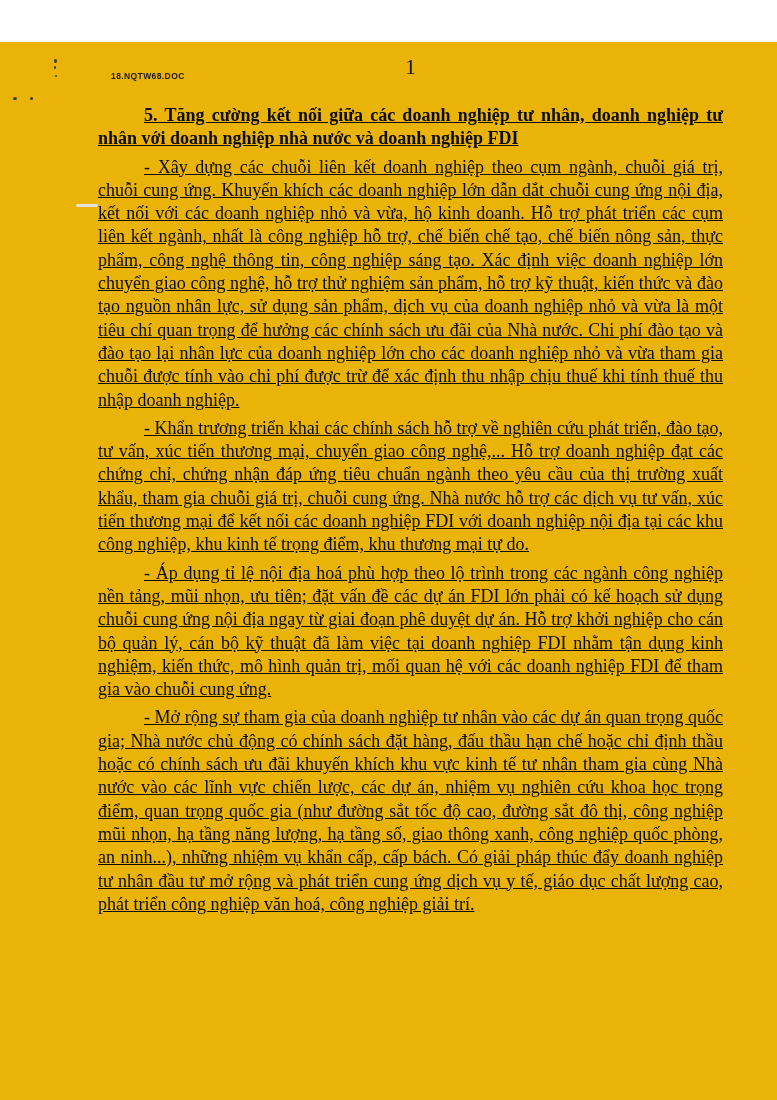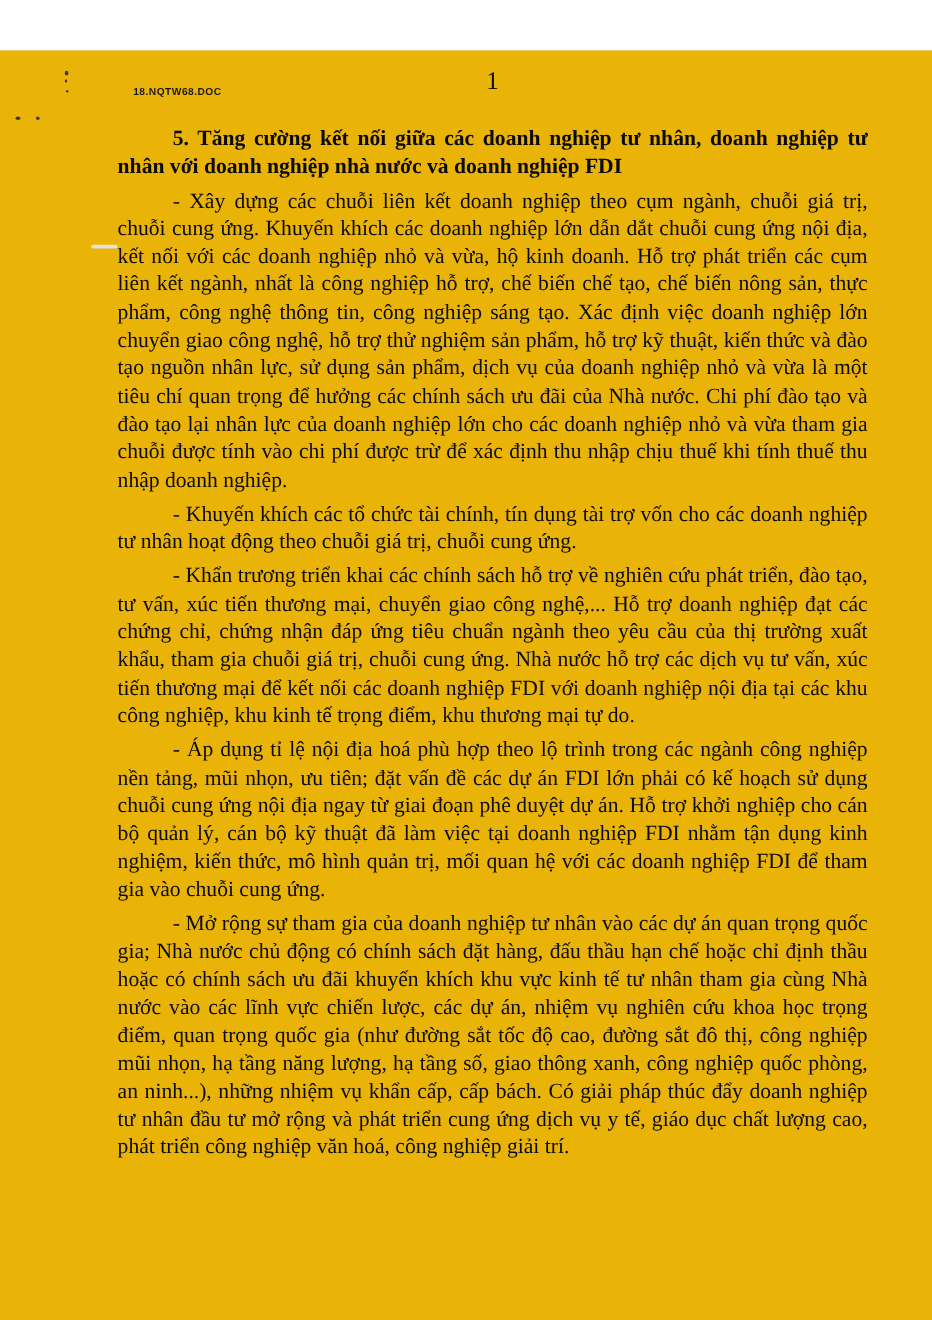--- a/index.html
+++ b/index.html
@@ -37,20 +37,21 @@
     color: #111;
   }
   .text-block {
     position: absolute;
     left: 98px;
     top: 62px;
     width: 625px;
     font-size: 18px;
     line-height: 23.3px;
     text-align: justify;
+    text-decoration: underline;
   }
   .text-block p {
     margin: 0 0 5px 0;
     text-indent: 46px;
   }
   .heading {
     font-weight: bold;
   }
   
   .speck {
@@ -82,19 +83,18 @@
   <div class="speck sp-dot-left"></div>
   <div class="speck sp-dot-right"></div>
   <div class="smudge"></div>
 
   <div class="doc-label">18.NQTW68.DOC</div>
   <div class="page-number">1</div>
 
   <div class="text-block">
     <p class="heading">5. Tăng cường kết nối giữa các doanh nghiệp tư nhân, doanh nghiệp tư nhân với doanh nghiệp nhà nước và doanh nghiệp FDI</p>
     <p>- Xây dựng các chuỗi liên kết doanh nghiệp theo cụm ngành, chuỗi giá trị, chuỗi cung ứng. Khuyến khích các doanh nghiệp lớn dẫn dắt chuỗi cung ứng nội địa, kết nối với các doanh nghiệp nhỏ và vừa, hộ kinh doanh. Hỗ trợ phát triển các cụm liên kết ngành, nhất là công nghiệp hỗ trợ, chế biến chế tạo, chế biến nông sản, thực phẩm, công nghệ thông tin, công nghiệp sáng tạo. Xác định việc doanh nghiệp lớn chuyển giao công nghệ, hỗ trợ thử nghiệm sản phẩm, hỗ trợ kỹ thuật, kiến thức và đào tạo nguồn nhân lực, sử dụng sản phẩm, dịch vụ của doanh nghiệp nhỏ và vừa là một tiêu chí quan trọng để hưởng các chính sách ưu đãi của Nhà nước. Chi phí đào tạo và đào tạo lại nhân lực của doanh nghiệp lớn cho các doanh nghiệp nhỏ và vừa tham gia chuỗi được tính vào chi phí được trừ để xác định thu nhập chịu thuế khi tính thuế thu nhập doanh nghiệp.</p>
-    <p>- Khuyến khích các tổ chức tài chính, tín dụng tài trợ vốn cho các doanh nghiệp tư nhân hoạt động theo chuỗi giá trị, chuỗi cung ứng.</p>
     <p>- Khẩn trương triển khai các chính sách hỗ trợ về nghiên cứu phát triển, đào tạo, tư vấn, xúc tiến thương mại, chuyển giao công nghệ,... Hỗ trợ doanh nghiệp đạt các chứng chỉ, chứng nhận đáp ứng tiêu chuẩn ngành theo yêu cầu của thị trường xuất khẩu, tham gia chuỗi giá trị, chuỗi cung ứng. Nhà nước hỗ trợ các dịch vụ tư vấn, xúc tiến thương mại để kết nối các doanh nghiệp FDI với doanh nghiệp nội địa tại các khu công nghiệp, khu kinh tế trọng điểm, khu thương mại tự do.</p>
     <p>- Áp dụng tỉ lệ nội địa hoá phù hợp theo lộ trình trong các ngành công nghiệp nền tảng, mũi nhọn, ưu tiên; đặt vấn đề các dự án FDI lớn phải có kế hoạch sử dụng chuỗi cung ứng nội địa ngay từ giai đoạn phê duyệt dự án. Hỗ trợ khởi nghiệp cho cán bộ quản lý, cán bộ kỹ thuật đã làm việc tại doanh nghiệp FDI nhằm tận dụng kinh nghiệm, kiến thức, mô hình quản trị, mối quan hệ với các doanh nghiệp FDI để tham gia vào chuỗi cung ứng.</p>
     <p>- Mở rộng sự tham gia của doanh nghiệp tư nhân vào các dự án quan trọng quốc gia; Nhà nước chủ động có chính sách đặt hàng, đấu thầu hạn chế hoặc chỉ định thầu hoặc có chính sách ưu đãi khuyến khích khu vực kinh tế tư nhân tham gia cùng Nhà nước vào các lĩnh vực chiến lược, các dự án, nhiệm vụ nghiên cứu khoa học trọng điểm, quan trọng quốc gia (như đường sắt tốc độ cao, đường sắt đô thị, công nghiệp mũi nhọn, hạ tầng năng lượng, hạ tầng số, giao thông xanh, công nghiệp quốc phòng, an ninh...), những nhiệm vụ khẩn cấp, cấp bách. Có giải pháp thúc đẩy doanh nghiệp tư nhân đầu tư mở rộng và phát triển cung ứng dịch vụ y tế, giáo dục chất lượng cao, phát triển công nghiệp văn hoá, công nghiệp giải trí.</p>
   </div>
 
 </div>
 
 </body></html>

